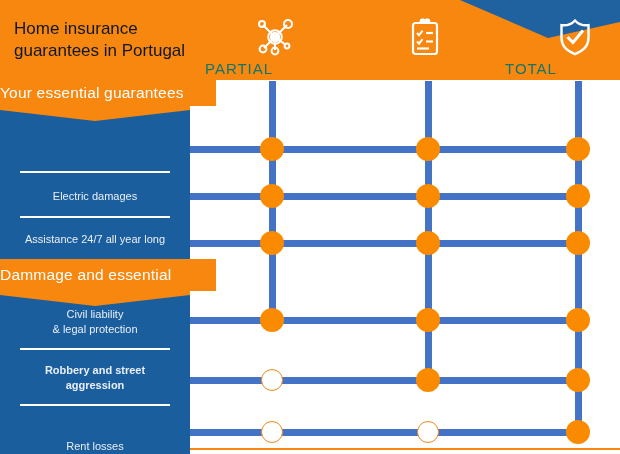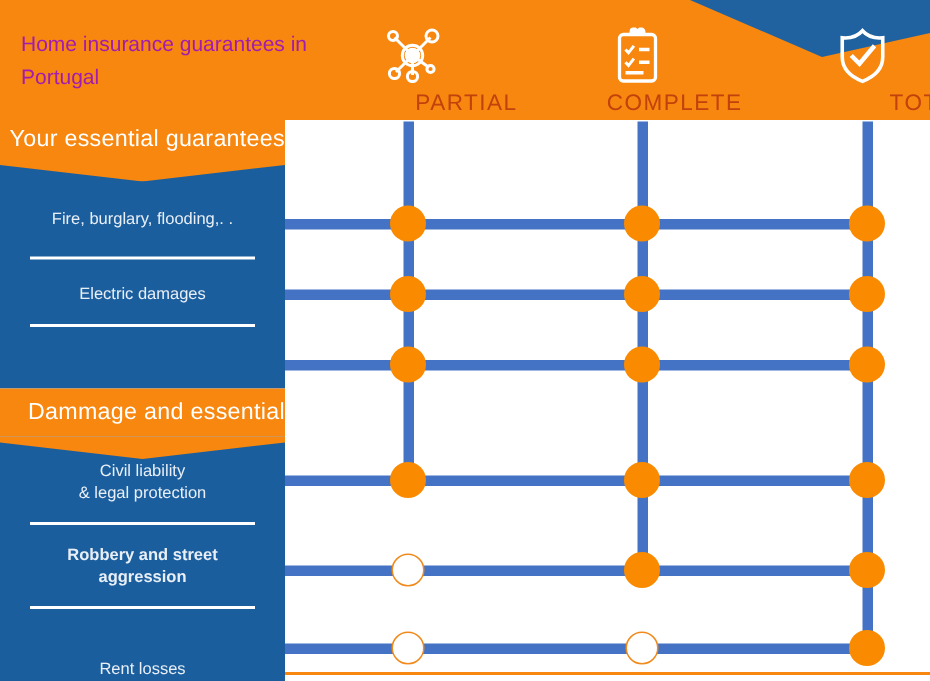--- a/index.html
+++ b/index.html
@@ -36,22 +36,22 @@
   .rail{
     position:absolute;left:0;top:80px;width:190px;height:374px;z-index:5;
   }
   .band{
     position:absolute;left:0;width:190px;background:#1B5E9E;
   }
   .banner{
     position:absolute;left:0;width:190px;z-index:7;
   }
   .banner .bar{
-    position:absolute;left:0;top:0;width:190px;background:#F7870F;
-    display:flex;align-items:center;justify-content:flex-end;
+    position:absolute;left:0;top:0;width:216px;background:#F7870F;
+    display:flex;align-items:center;justify-content:flex-start;
   }
   .banner .bar span{
     color:#ffffff;font-size:15.5px;letter-spacing:.2px;white-space:nowrap;
   }
   .banner .notch{position:absolute;left:0;width:190px;height:15px;display:block;}
 
   .rowlabel{
     position:absolute;left:0;width:190px;
     display:flex;align-items:center;justify-content:center;
     text-align:center;color:#E9EFF6;font-size:11px;line-height:15px;
@@ -72,25 +72,25 @@
     position:absolute;width:24px;height:24px;border-radius:50%;
     margin-left:-12px;margin-top:-12px;
   }
   .dot.full{background:#FA8B00;}
   .dot.empty{background:#ffffff;border:1.5px solid #F08A1C;box-sizing:border-box;
              width:22px;height:22px;margin-left:-11px;margin-top:-11px;}
 
   
   .title{
     position:absolute;left:14px;top:18px;width:200px;
-    color:#a21caf;font-size:14px;line-height:22px;z-index:9;
+    color:#0f172a;font-size:17px;line-height:22px;z-index:9;
   }
   .colhead{
-    position:absolute;width:140px;text-align:right;z-index:9;
-    color:#c2410c;
+    position:absolute;width:140px;text-align:left;z-index:9;
+    color:#0f766e;
   }
   .colhead .lbl{font-size:15px;letter-spacing:1px;display:block;}
   .colhead .ico{display:block;height:42px;margin-bottom:2px;}
   .colhead svg{display:block;margin:0 auto;}
 </style>
 </head>
 <body>
 
 <div id="infographic">
 
@@ -138,25 +138,25 @@
       </div>
       <div class="band" style="top: 211px; height: 163px;"></div>
       <div class="banner" style="top: 179px;">
         <div class="bar" style="height: 32px;">
           <span>Dammage and essential</span>
         </div>
         <svg class="notch" viewBox="0 0 190 15" preserveAspectRatio="none" style="top: 32px;">
           <polygon points="0,0 190,0 190,4 95,15 0,4" fill="#F7870F"></polygon>
         </svg>
       </div>
-      <div class="rowlabel" style="top: 40px; height: 52px;">
-        <span>Fire, burglary, flooding,. .</span>
-      </div>
       <div class="rowlabel" style="top: 95px; height: 42px;">
         <span>Electric damages</span>
+      </div>
+      <div class="rowlabel" style="top: 140px; height: 39px;">
+        <span>Assistance 24/7 all year long</span>
       </div>
       <div class="rowlabel" style="top: 217px; height: 50px; justify-content: center;">
         <span>Civil liability<br>&amp; legal protection</span>
       </div>
       <div class="rowlabel" style="top: 271px; height: 54px; font-weight: bold;">
         <span>Robbery and street<br>aggression</span>
       </div>
       <div class="rowlabel" style="top: 328px; height: 46px; align-items: flex-end;">
         <span>Rent losses</span>
       </div>
@@ -207,21 +207,20 @@
           <rect x="6" y="7" width="24" height="31" rx="2.5"></rect>
           <path d="M13.5 7 V5 a1.8 1.8 0 0 1 1.8-1.8 h1.4 a1.5 1.5 0 0 0 2.6 0 h1.4 A1.8 1.8 0 0 1 22.5 5 V7" fill="#ffffff" stroke="#ffffff" stroke-width="1.6" stroke-linejoin="round"></path>
           <polyline points="10,17 12,19.2 15.6,14.6" stroke-width="2"></polyline>
           <line x1="19" y1="17" x2="26" y2="17"></line>
           <polyline points="10,25.5 12,27.7 15.6,23.1" stroke-width="2"></polyline>
           <line x1="19" y1="25.5" x2="26" y2="25.5"></line>
           <line x1="10" y1="32.5" x2="22" y2="32.5"></line>
         </g>
       </svg>
     </span>
-    <span class="lbl">COMPLETE</span>
   </div>
 
   <div class="colhead" style="left:505px;top:16px;">
     <span class="ico">
       <svg width="40" height="42" viewBox="0 0 40 42">
         <g fill="none" stroke="#ffffff" stroke-width="2.4">
           <path d="M20 4.5 C16 9 10.5 9.6 6.5 9.2 V22 c0 8.4 6.4 13.4 13.5 16.2
                    C27.1 35.4 33.5 30.4 33.5 22 V9.2 C29.5 9.6 24 9 20 4.5 Z"></path>
           <polyline points="12.5,21 18,26.5 28,14.5" stroke-width="3"></polyline>
         </g>

